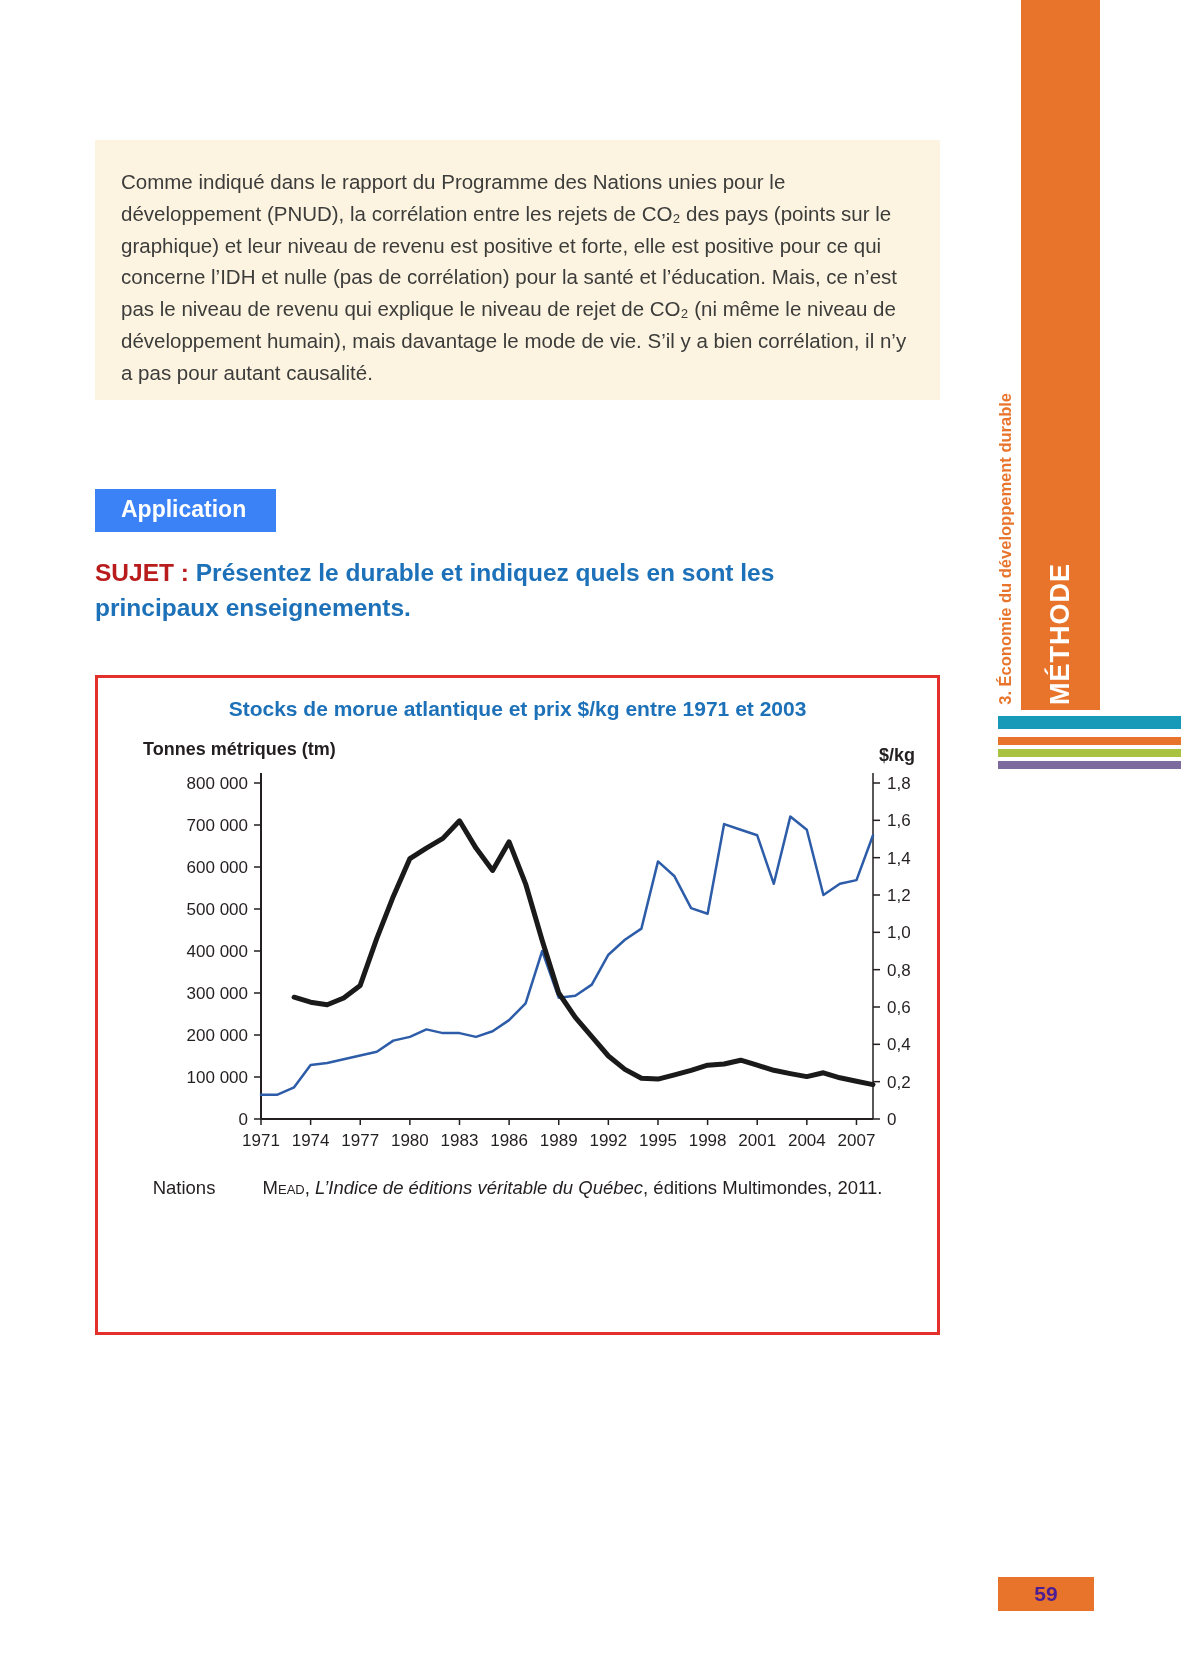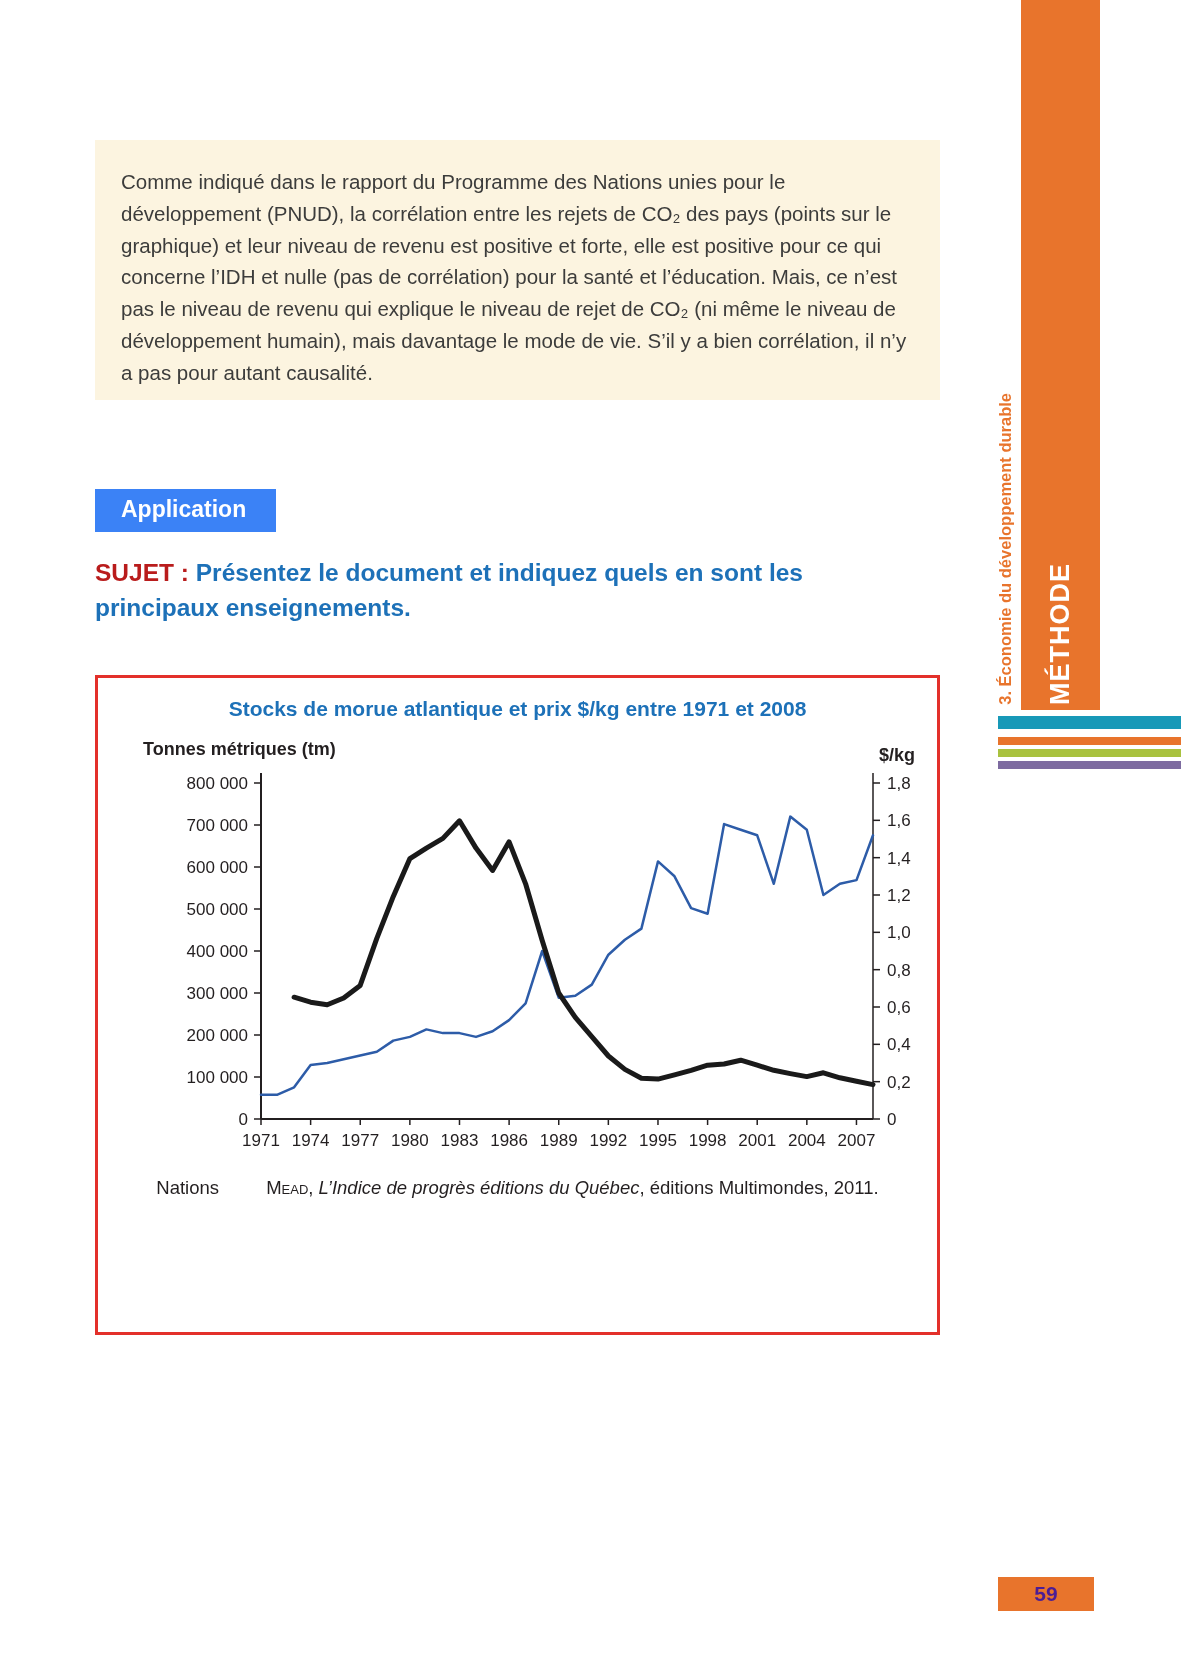--- a/index.html
+++ b/index.html
@@ -86,25 +86,25 @@
 
   <div class="intro-box">
     <span>Comme indiqué dans le rapport du Programme des Nations unies pour le développement (PNUD), la corrélation entre les rejets de CO₂ des pays (points sur le graphique) et leur niveau de revenu est positive et forte, elle est positive pour ce qui concerne l’IDH et nulle (pas de corrélation) pour la santé et l’éducation. Mais, ce n’est pas le niveau de revenu qui explique le niveau de rejet de CO₂ (ni même le niveau de développement humain), mais davantage le mode de vie. S’il y a bien corrélation, il n’y a pas pour autant causalité.</span>
   </div>
 
   <div class="application-tab">
     <span>Application</span>
   </div>
 
   <div class="sujet">
-    <span class="sujet-prefix">SUJET : </span><span class="sujet-text">Présentez le document et indiquez quels en sont les principaux enseignements.</span>
+    <span class="sujet-prefix">SUJET : </span><span class="sujet-text">Présentez le durable et indiquez quels en sont les principaux enseignements.</span>
   </div>
 
   <div class="chart-box">
-    <div class="chart-title">Stocks de morue atlantique et prix $/kg entre 1971 et 2008</div>
+    <div class="chart-title">Stocks de morue atlantique et prix $/kg entre 1971 et 2003</div>
     <svg id="chart-svg" width="810" height="420">
         <text x="30" y="22" font-size="18" font-weight="bold" fill="#231f20" font-family="Liberation Sans, sans-serif">Tonnes métriques (tm)</text>
         <text x="802" y="28" font-size="18" font-weight="bold" text-anchor="end" fill="#231f20" font-family="Liberation Sans, sans-serif">$/kg</text>
         <line x1="148" y1="40" x2="148" y2="386" stroke="#231f20" stroke-width="2"></line>
         <line x1="148" y1="386" x2="760" y2="386" stroke="#231f20" stroke-width="2"></line>
         <line x1="760" y1="40" x2="760" y2="386" stroke="#231f20" stroke-width="1.5"></line>
         <line x1="141" y1="386" x2="148" y2="386" stroke="#231f20" stroke-width="1.5"></line>
         <text x="135" y="392" text-anchor="end" font-size="17" fill="#231f20" font-family="Liberation Sans, sans-serif">0</text>
         <line x1="141" y1="344" x2="148" y2="344" stroke="#231f20" stroke-width="1.5"></line>
         <text x="135" y="350" text-anchor="end" font-size="17" fill="#231f20" font-family="Liberation Sans, sans-serif">100 000</text>
@@ -165,21 +165,21 @@
         <line x1="644.2162162162163" y1="386" x2="644.2162162162163" y2="392" stroke="#231f20" stroke-width="1.5"></line>
         <text x="644.2162162162163" y="413" text-anchor="middle" font-size="17" fill="#231f20" font-family="Liberation Sans, sans-serif">2001</text>
         <line x1="693.8378378378378" y1="386" x2="693.8378378378378" y2="392" stroke="#231f20" stroke-width="1.5"></line>
         <text x="693.8378378378378" y="413" text-anchor="middle" font-size="17" fill="#231f20" font-family="Liberation Sans, sans-serif">2004</text>
         <line x1="743.4594594594595" y1="386" x2="743.4594594594595" y2="392" stroke="#231f20" stroke-width="1.5"></line>
         <text x="743.4594594594595" y="413" text-anchor="middle" font-size="17" fill="#231f20" font-family="Liberation Sans, sans-serif">2007</text>
         <polyline points="148.0,361.7 164.5,361.7 181.1,354.3 197.6,331.9 214.2,330.0 230.7,326.3 247.2,322.5 263.8,318.8 280.3,307.6 296.9,303.9 313.4,296.4 329.9,300.1 346.5,300.1 363.0,303.9 379.6,298.3 396.1,287.1 412.6,270.3 429.2,218.0 445.7,264.7 462.3,262.8 478.8,251.6 495.4,221.7 511.9,206.8 528.4,195.6 545.0,128.4 561.5,143.3 578.1,175.1 594.6,180.7 611.1,91.1 627.7,96.7 644.2,102.3 660.8,150.8 677.3,83.6 693.8,96.7 710.4,162.0 726.9,150.8 743.5,147.1 760.0,102.3" fill="none" stroke="#2d5ca8" stroke-width="2.5" stroke-linejoin="round" stroke-linecap="round"></polyline>
         <polyline points="181.1,264.2 197.6,269.2 214.2,271.8 230.7,265.0 247.2,252.4 263.8,205.4 280.3,163.4 296.9,125.6 313.4,115.1 329.9,105.4 346.5,87.8 363.0,115.1 379.6,137.4 396.1,108.8 412.6,150.8 429.2,207.5 445.7,260.0 462.3,284.4 478.8,303.7 495.4,323.0 511.9,336.4 528.4,345.3 545.0,346.1 561.5,341.9 578.1,337.3 594.6,332.2 611.1,331.0 627.7,327.2 644.2,332.2 660.8,337.3 677.3,340.6 693.8,343.6 710.4,339.8 726.9,344.8 743.5,348.2 760.0,351.6" fill="none" stroke="#1a1a1a" stroke-width="5" stroke-linejoin="round" stroke-linecap="round"></polyline>
       </svg>
     <div class="source">
-      <span>Nations </span><span class="smallcaps">Mead</span><span>, </span><span class="italic">L’Indice de progrès éditions du Québec</span><span>, éditions Multimondes, 2011.</span>
+      <span>Nations </span><span class="smallcaps">Mead</span><span>, </span><span class="italic">L’Indice de éditions véritable du Québec</span><span>, éditions Multimondes, 2011.</span>
     </div>
   </div>
 
   <div class="sidebar-band"></div>
 
   <div class="methode">
     <span class="vtext">MÉTHODE</span>
   </div>
 
   <div class="chapter">

